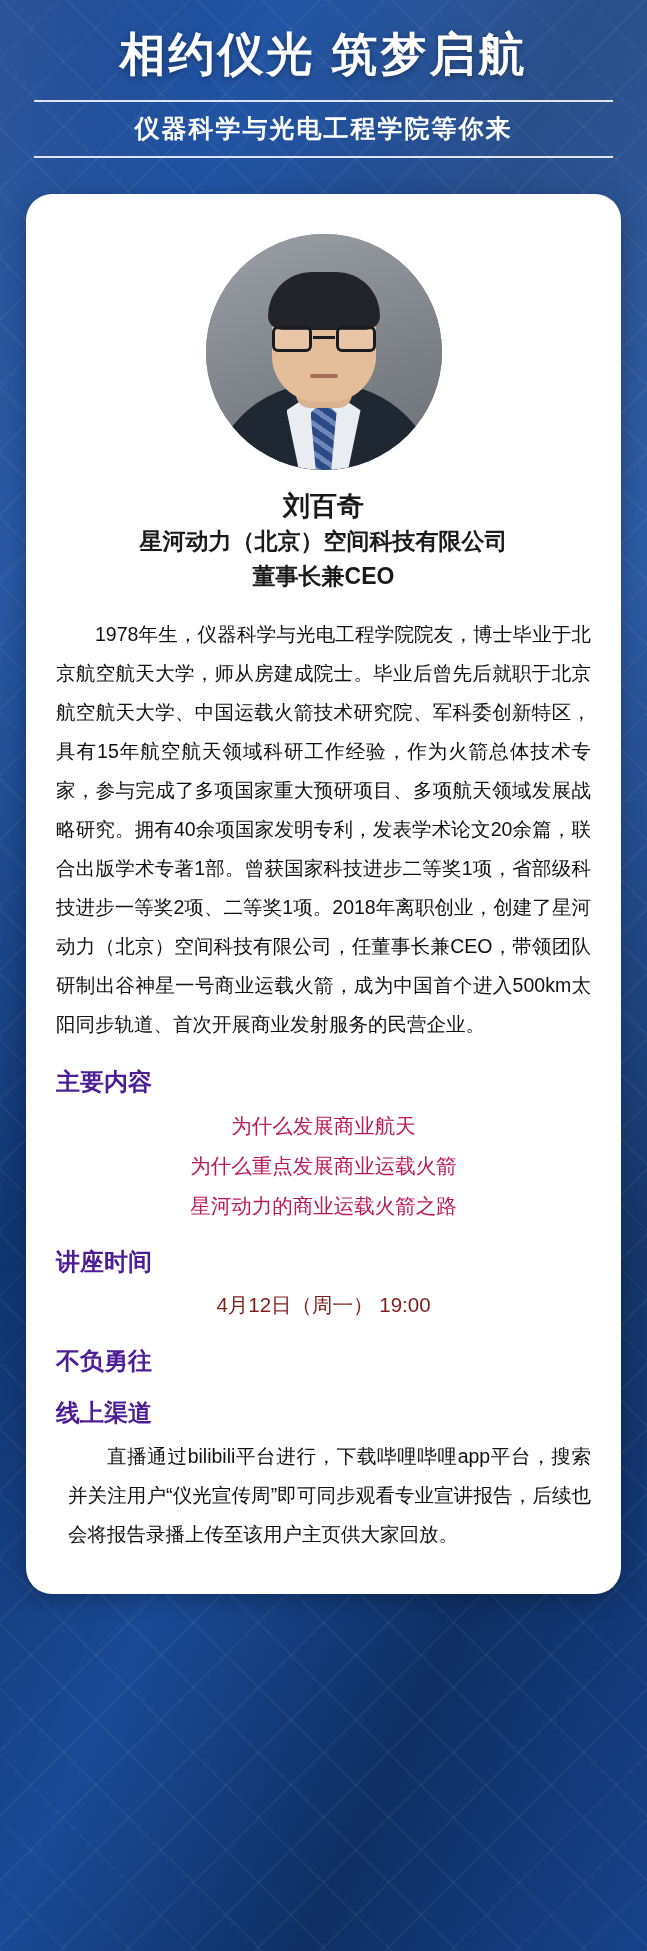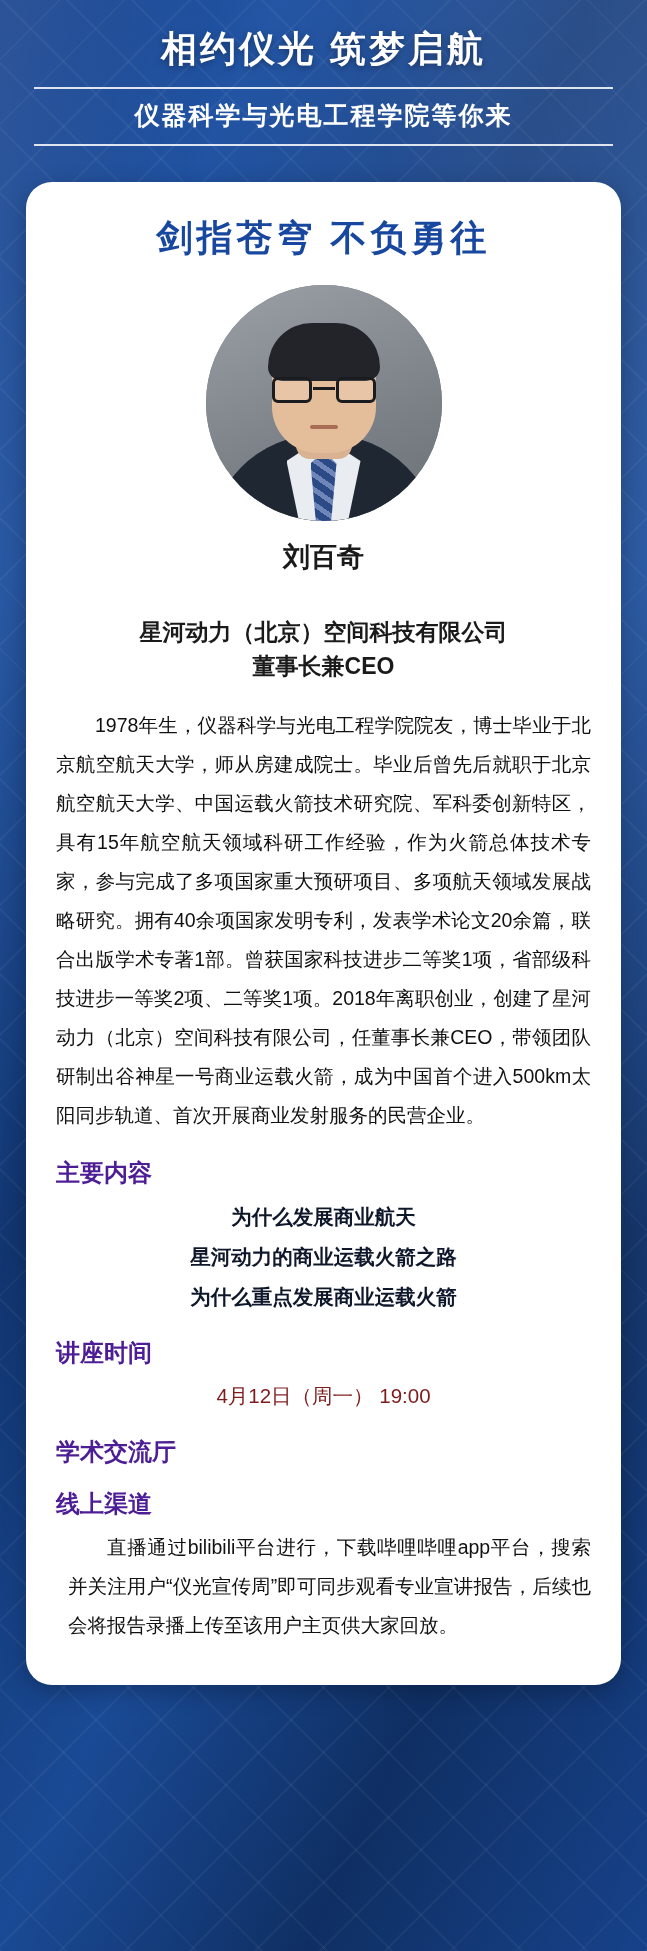--- a/index.html
+++ b/index.html
@@ -35,21 +35,21 @@
   }
 
   .header {
     position: relative;
     z-index: 2;
     padding: 26px 0 8px 0;
     text-align: center;
   }
   .header-title {
     color: #ffffff;
-    font-size: 36px;
+    font-size: 46px;
     font-weight: bold;
     letter-spacing: 3px;
     line-height: 1.25;
     text-shadow: 0 2px 6px rgba(0,0,0,0.35);
   }
   .header-sub-wrap {
     margin-top: 16px;
     padding: 0 34px;
   }
   .header-sub {
@@ -184,21 +184,20 @@
     font-size: 27px;
     font-weight: bold;
   }
   .person-org {
     text-align: center;
     color: #1a1a1a;
     font-size: 23px;
     font-weight: bold;
     line-height: 1.5;
     margin-bottom: 22px;
-    margin-top: 40px;
   }
 
   .bio {
     color: #111111;
     font-size: 19.5px;
     line-height: 2.0;
     text-align: justify;
     text-align-last: left;
     text-indent: 2em;
     margin: 0 0 22px 0;
@@ -206,25 +205,24 @@
 
   .section-head {
     color: #4c1d95;
     font-size: 24px;
     font-weight: bold;
     margin: 20px 0 8px 0;
   }
 
   .center-lines {
     text-align: center;
-    color: #0f172a;
+    color: #be185d;
     font-size: 20.5px;
     line-height: 1.95;
     margin: 4px 0 4px 0;
-    font-weight: bold;
   }
   .center-lines div { white-space: nowrap; }
 
   .one-line {
     text-align: center;
     color: #7f1d1d;
     font-size: 20.5px;
     line-height: 1.9;
     margin: 4px 0;
   }
@@ -246,21 +244,20 @@
 
   <div class="header">
     <div class="header-title">相约仪光  筑梦启航</div>
     <div class="header-sub-wrap">
       <span class="header-sub">仪器科学与光电工程学院等你来</span>
     </div>
   </div>
 
   <div class="card">
 
-    <div class="card-title">剑指苍穹   不负勇往</div>
 
     <div class="portrait-wrap">
       <div class="portrait">
         <div class="p-bg"></div>
         <div class="p-shoulders"></div>
         <div class="p-shirt"></div>
         <div class="p-tie"></div>
         <div class="p-neck"></div>
         <div class="p-head"></div>
         <div class="p-hair"></div>
@@ -277,26 +274,26 @@
     <div class="person-org">
       <div>星河动力（北京）空间科技有限公司</div>
       <div>董事长兼CEO</div>
     </div>
 
     <p class="bio">1978年生，仪器科学与光电工程学院院友，博士毕业于北京航空航天大学，师从房建成院士。毕业后曾先后就职于北京航空航天大学、中国运载火箭技术研究院、军科委创新特区，具有15年航空航天领域科研工作经验，作为火箭总体技术专家，参与完成了多项国家重大预研项目、多项航天领域发展战略研究。拥有40余项国家发明专利，发表学术论文20余篇，联合出版学术专著1部。曾获国家科技进步二等奖1项，省部级科技进步一等奖2项、二等奖1项。2018年离职创业，创建了星河动力（北京）空间科技有限公司，任董事长兼CEO，带领团队研制出谷神星一号商业运载火箭，成为中国首个进入500km太阳同步轨道、首次开展商业发射服务的民营企业。</p>
 
     <div class="section-head">主要内容</div>
     <div class="center-lines">
       <div>为什么发展商业航天</div>
+      <div>为什么重点发展商业运载火箭</div>
       <div>星河动力的商业运载火箭之路</div>
-      <div>为什么重点发展商业运载火箭</div>
     </div>
 
     <div class="section-head">讲座时间</div>
     <div class="one-line">4月12日（周一） 19:00</div>
 
-    <div class="section-head">学术交流厅</div>
+    <div class="section-head">不负勇往</div>
 
     <div class="section-head">线上渠道</div>
     <p class="channel">直播通过bilibili平台进行，下载哔哩哔哩app平台，搜索并关注用户“仪光宣传周”即可同步观看专业宣讲报告，后续也会将报告录播上传至该用户主页供大家回放。</p>
 
   </div>
 </div>
 
 </body></html>

